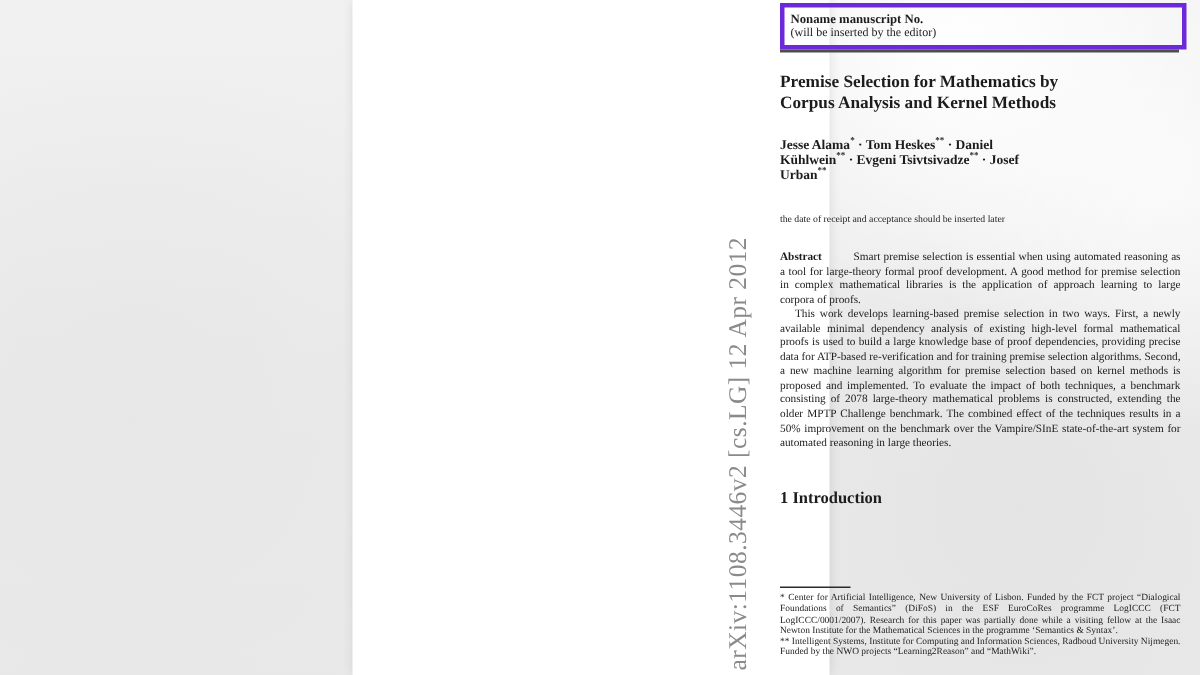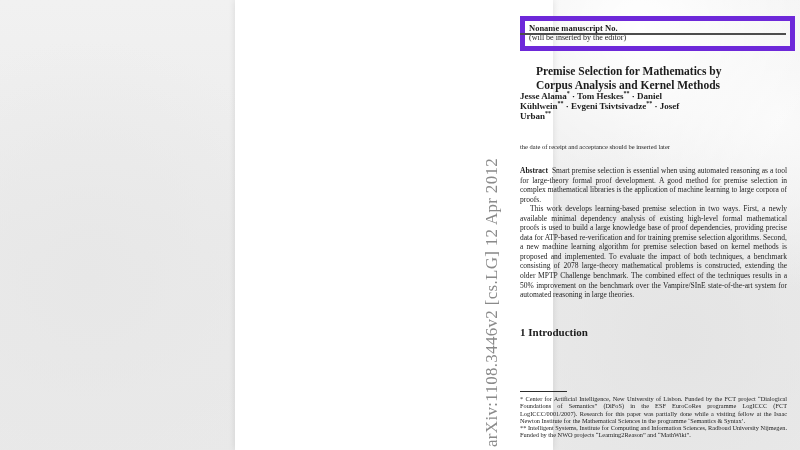--- a/index.html
+++ b/index.html
@@ -33,47 +33,47 @@
     white-space: nowrap;
     font-size: 17px; letter-spacing: 0.3px; color: #8a8a8a;
   }
 
   .content {
     position: absolute; left: 285px; top: 0; width: 267px; height: 450px;
     color: #1c1c1c;
   }
 
   .manuscript-box {
-    position: absolute; top: 16px; left: 0; width: 257px;
-    border: 5px solid #6d28d9; padding: 2px 4px 3px 4px;
+    position: absolute; top: 2px; left: 0; width: 257px;
+    border: 3px solid #6d28d9; padding: 2px 4px 3px 4px;
   }
   .mb-line1 { font-weight: bold; font-size: 8.5px; line-height: 10px; }
   .mb-line2 { font-size: 8px; line-height: 10px; }
 
   .header-rule { position: absolute; top: 33px; left: 0; width: 266px; height: 2px; background: #4d4d4d; }
 
   .title {
-    position: absolute; top: 49px; left: 0; width: 218px; margin: 16px;
+    position: absolute; top: 49px; left: 0; width: 218px; margin: 0;
     font-size: 11.5px; line-height: 13.5px; font-weight: bold;
   }
 
   .authors {
     position: absolute; top: 92px; left: 0; width: 175px;
     font-size: 9px; line-height: 9.8px; font-weight: bold;
   }
   .authors sup { font-size: 6px; line-height: 0; }
 
   .date-note { position: absolute; top: 143px; left: 0; font-size: 6.5px; color: #222; }
 
   .abstract {
     position: absolute; top: 166px; left: 0; width: 267px;
     font-size: 7.5px; line-height: 9.55px; text-align: justify;
   }
   .abstract p, .intro-block p, .footnotes p { margin: 0; }
-  .abs-label { padding-right: 4px; }
+  .abs-label { padding-right: 21px; }
   .indent { text-indent: 10px; }
 
   .section-heading {
     position: absolute; top: 326px; left: 0; margin: 0;
     font-size: 11px; font-weight: bold;
   }
 
   .intro-block {
     position: absolute; top: 345px; left: 0; width: 267px;
     font-size: 7.5px; line-height: 9.45px; text-align: justify;
@@ -105,21 +105,21 @@
 
       <div class="header-rule"></div>
 
       <h1 class="title">Premise Selection for Mathematics by Corpus Analysis and Kernel Methods</h1>
 
       <div class="authors"><span>Jesse Alama<sup>*</sup></span> · <span>Tom Heskes<sup>**</sup></span> · <span>Daniel Kühlwein<sup>**</sup></span> · <span>Evgeni Tsivtsivadze<sup>**</sup></span> · <span>Josef Urban<sup>**</sup></span></div>
 
       <div class="date-note">the date of receipt and acceptance should be inserted later</div>
 
       <div class="abstract">
-        <p><b class="abs-label">Abstract</b><span>Smart premise selection is essential when using automated reasoning as a tool for large-theory formal proof development. A good method for premise selection in complex mathematical libraries is the application of machine learning to large corpora of proofs.</span></p>
+        <p><b class="abs-label">Abstract</b><span>Smart premise selection is essential when using automated reasoning as a tool for large-theory formal proof development. A good method for premise selection in complex mathematical libraries is the application of approach learning to large corpora of proofs.</span></p>
         <p class="indent">This work develops learning-based premise selection in two ways. First, a newly available minimal dependency analysis of existing high-level formal mathematical proofs is used to build a large knowledge base of proof dependencies, providing precise data for ATP-based re-verification and for training premise selection algorithms. Second, a new machine learning algorithm for premise selection based on kernel methods is proposed and implemented. To evaluate the impact of both techniques, a benchmark consisting of 2078 large-theory mathematical problems is constructed, extending the older MPTP Challenge benchmark. The combined effect of the techniques results in a 50% improvement on the benchmark over the Vampire/SInE state-of-the-art system for automated reasoning in large theories.</p>
       </div>
 
       <h2 class="section-heading">1 Introduction</h2>
 
       <div class="intro-block">
       </div>
 
       <div class="footnote-rule"></div>
 

